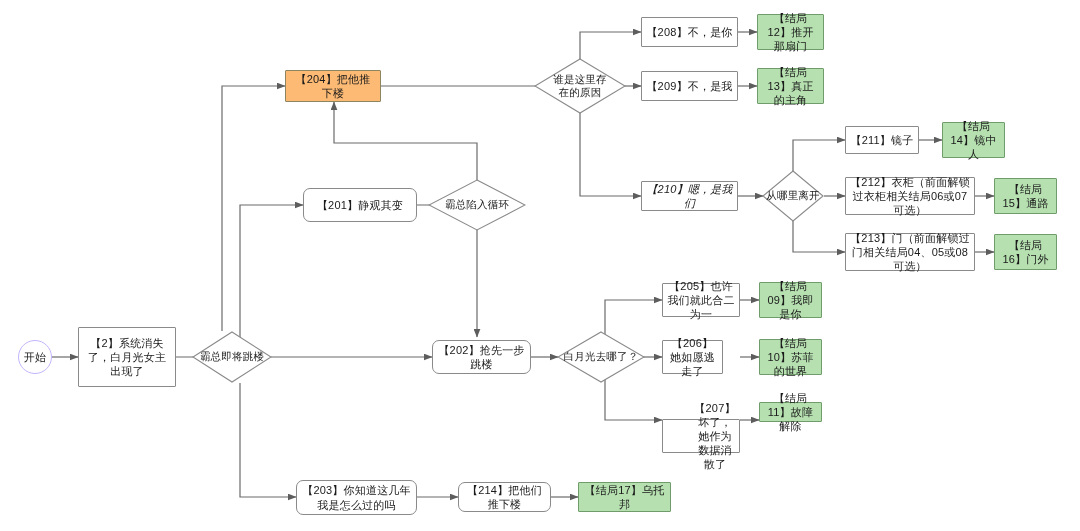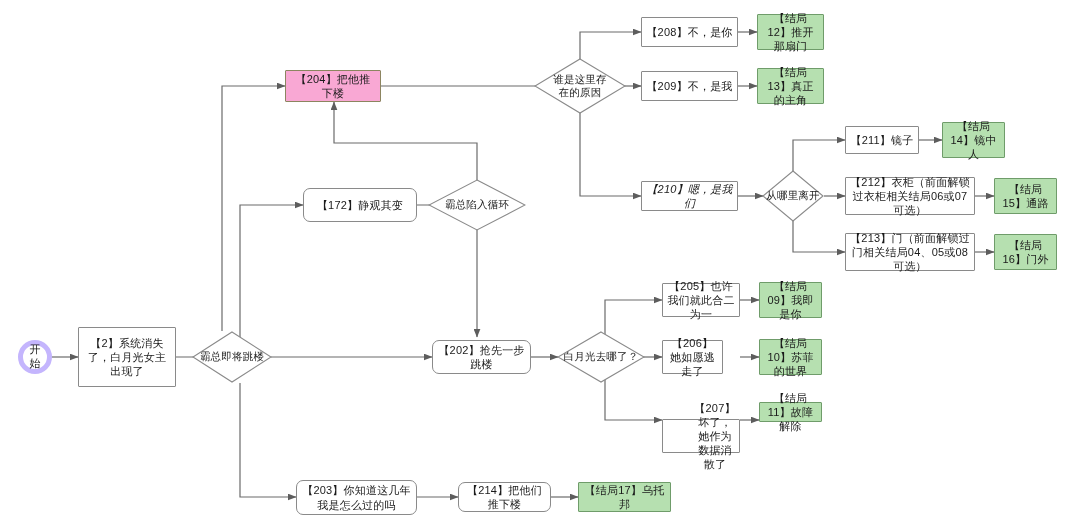--- a/index.html
+++ b/index.html
@@ -49,35 +49,34 @@
     border: 1px solid #8a8a8a;
     border-radius: 1px;
     font-size: 11px;
   }
   
   .box.round {
     border-radius: 7px;
   }
   
   .box.tan {
-    background: #f9a8d4;
+    background: #fdba74;
     border: 1px solid #8c8560;
   }
   
   .box.green {
     background: #b6e0b0;
     border: 1px solid #6f9c6a;
   }
   
   .start {
-    border: 5px solid #c4b5fd;
+    border: 1px solid #c4b5fd;
     border-radius: 50%;
     background: #ffffff;
     font-size: 11px;
-    font-family: Liberation Mono, monospace;
   }
   
   .diamond {
     background: transparent;
     border: none;
     font-size: 10.5px;
   }
   .diamond .dshape {
     position: absolute;
     left: 0;
@@ -180,21 +179,21 @@
       <polygon points="40,1 79,26 40,51 1,26" fill="#ffffff" stroke="#8a8a8a" stroke-width="1.1"></polygon>
     </svg>
     <span class="lbl">霸总即将跳楼</span>
   </div>
 
   <div class="node box tan" style="left:285px; top:70px; width:96px; height:32px;">
     <span class="lbl">【204】把他推下楼</span>
   </div>
 
   <div class="node box round" style="left:303px; top:188px; width:114px; height:34px;">
-    <span class="lbl">【172】静观其变</span>
+    <span class="lbl">【201】静观其变</span>
   </div>
 
   <div class="node diamond" style="left:428px; top:179px; width:98px; height:52px;">
     <svg class="dshape" viewBox="0 0 98 52" preserveAspectRatio="none">
       <polygon points="49,1 97,26 49,51 1,26" fill="#ffffff" stroke="#8a8a8a" stroke-width="1.1"></polygon>
     </svg>
     <span class="lbl">霸总陷入循环</span>
   </div>
 
   <div class="node box round" style="left:432px; top:340px; width:99px; height:34px;">

